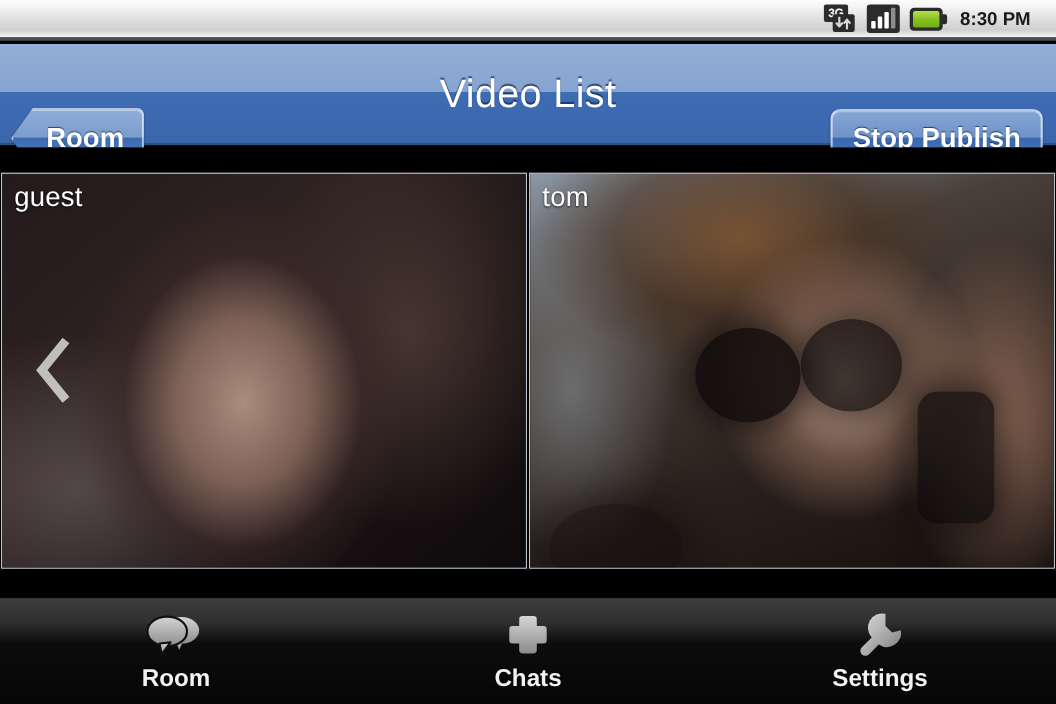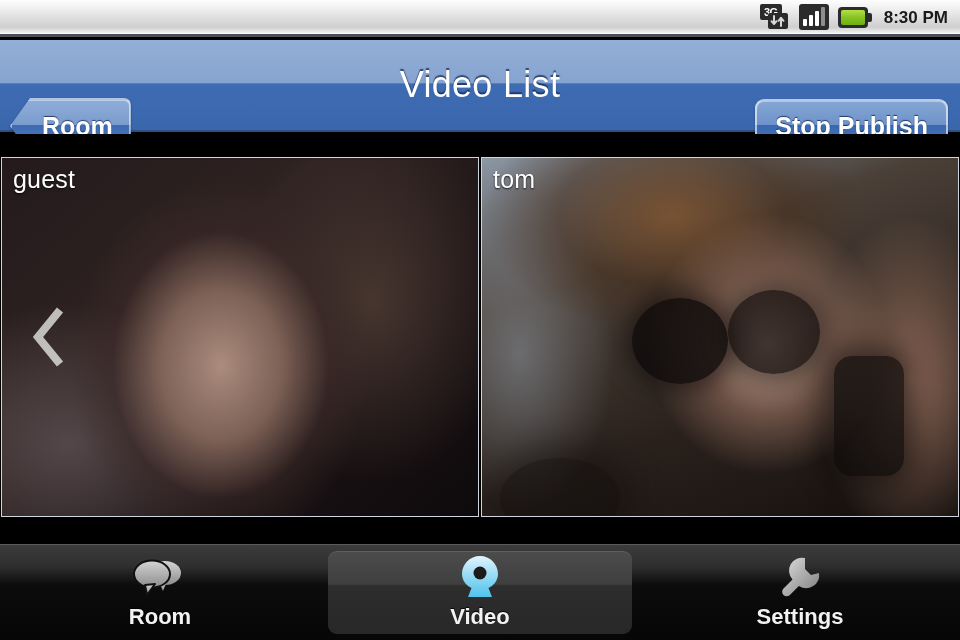--- a/index.html
+++ b/index.html
@@ -11,21 +11,21 @@
   }
   #screen { position: relative; width: 960px; height: 640px; background: #000; }
 
   
   .statusbar {
     position: absolute; left: 0; top: 0; width: 960px; height: 37px;
     background: linear-gradient(to bottom, #fdfdfd 0%, #f4f4f4 18%, #d9d9d9 62%, #cfcfcf 80%, #efefef 96%, #ffffff 100%);
     border-bottom: 3px solid #4a4f58;
     display: flex; align-items: center; justify-content: flex-end;
   }
-  .sb-items { display: flex; align-items: center; gap: 9px; padding-right: 12px; }
+  .sb-items { display: flex; align-items: center; gap: 9px; padding-right: 23px; }
 
   
   .icon-3g { position: relative; width: 30px; height: 26px; }
   .icon-3g .g-box {
     position: absolute; left: 0; top: 0; width: 22px; height: 16px;
     background: #2b2b2b; border-radius: 2px;
     color: #fff; font-size: 11px; font-weight: bold; line-height: 16px;
     text-align: center; letter-spacing: -0.5px;
     font-family: "Liberation Sans", sans-serif;
   }
@@ -271,38 +271,36 @@
           </defs>
           <ellipse cx="32" cy="16" rx="16" ry="12" fill="url(#gGrey)"></ellipse>
           <path d="M26 25 L34 24 L30 34 Z" fill="url(#gGrey)"></path>
           <ellipse cx="19" cy="17" rx="18" ry="13.5" fill="url(#gGrey)" stroke="#111" stroke-width="2"></ellipse>
           <path d="M12 28 L22 27 L14 38 Z" fill="url(#gGrey)" stroke="#111" stroke-width="2" stroke-linejoin="round"></path>
         </svg>
       </div>
       <div class="tab-label">Room</div>
     </div>
 
-    <div class="tab selected">
+
+    <div class="tab">
       <div class="hl"></div>
       <div class="tab-icon">
-        <svg width="46" height="44" viewBox="0 0 46 44" aria-hidden="true">
+        <svg width="44" height="44" viewBox="0 0 44 44" aria-hidden="true">
           <defs>
-            <linearGradient id="gBlue" x1="0" y1="0" x2="0" y2="1">
-              <stop offset="0" stop-color="#e3f5fd"></stop>
-                <stop offset="0.45" stop-color="#9bdcf5"></stop>
-              <stop offset="1" stop-color="#4fc2ec"></stop>
+            <linearGradient id="gGrey2" x1="0" y1="0" x2="0" y2="1">
+              <stop offset="0" stop-color="#d6d6d6"></stop>
+                <stop offset="1" stop-color="#8a8a8a"></stop>
             </linearGradient>
           </defs>
-          <path d="M23 1 C33 1 41 9 41 19 C41 26 36 31 31.5 33 L35 42 L11 42 L14.5 33 C10 31 5 26 5 19 C5 9 13 1 23 1 Z" fill="url(#gBlue)"></path>
-          <circle cx="23" cy="18" r="6.5" fill="#1b1b1b"></circle>
+          <path d="M17 5 h10 a3 3 0 0 1 3 3 v6 h6 a3 3 0 0 1 3 3 v10 a3 3 0 0 1 -3 3 h-6 v6 a3 3 0 0 1 -3 3 h-10 a3 3 0 0 1 -3 -3 v-6 h-6 a3 3 0 0 1 -3 -3 v-10 a3 3 0 0 1 3 -3 h6 v-6 a3 3 0 0 1 3 -3 z" fill="url(#gGrey2)"></path>
         </svg>
       </div>
-      <div class="tab-label">Video</div>
-    </div>
-
+      <div class="tab-label">Chats</div>
+    </div>
 
 
     <div class="tab">
       <div class="hl"></div>
       <div class="tab-icon">
         <svg width="48" height="44" viewBox="0 0 48 44" aria-hidden="true">
           <defs>
             <linearGradient id="gGrey4" x1="0" y1="0" x2="1" y2="1">
               <stop offset="0" stop-color="#dedede"></stop>
                 <stop offset="1" stop-color="#7c7c7c"></stop>

